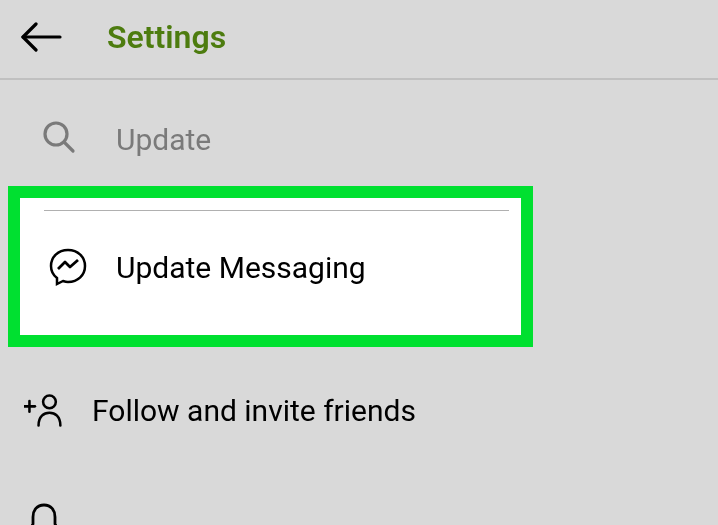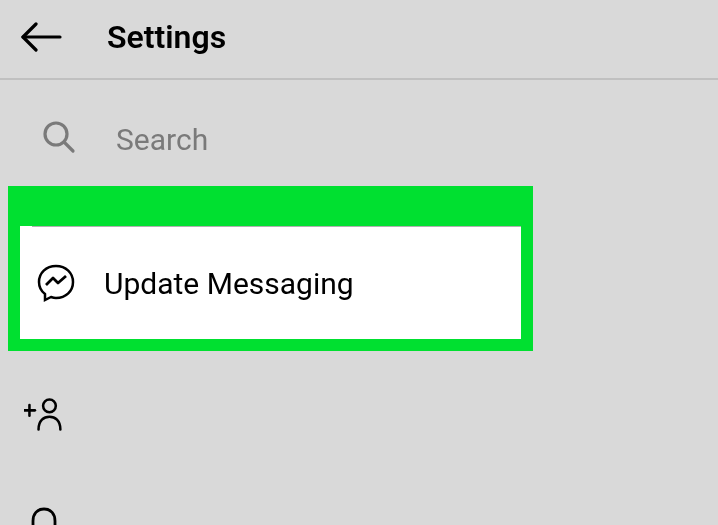--- a/index.html
+++ b/index.html
@@ -26,21 +26,21 @@
       justify-content: center;
       cursor: pointer;
     }
     .back-button svg {
       width: 42px;
       height: 30px;
     }
     .page-title {
       font-size: 32px;
       font-weight: 600;
-      color: #000000;
+      color: #4d7c0f;
     }
     .divider {
       height: 2px;
       background: #c0c0c0;
       width: 100%;
     }
     .search-row {
       display: flex;
       align-items: center;
       padding: 40px 20px 20px 42px;
@@ -55,22 +55,21 @@
       color: #7a7a7a;
       font-weight: 400;
     }
     .highlight-wrapper {
       background: #00e030;
       padding: 12px;
       margin: 8px 185px 8px 8px;
     }
     .highlight-inner {
       background: #ffffff;
-      padding: 0;
-      margin-top: 28px;
+      padding: 12px;
     }
     .inner-divider {
       height: 1px;
       background: #b0b0b0;
       margin: 0 0 0 12px;
     }
     .menu-item {
       display: flex;
       align-items: center;
       padding: 35px 20px 35px 22px;
@@ -111,21 +110,21 @@
 
 <div class="divider"></div>
 
 <div class="search-row">
   <div class="search-icon">
     <svg viewBox="0 0 34 34" fill="none" stroke="#7a7a7a" stroke-width="3.2">
       <circle cx="14" cy="14" r="11"></circle>
       <line x1="22" y1="22" x2="31" y2="31" stroke-linecap="round"></line>
     </svg>
   </div>
-  <div class="search-placeholder">Search</div>
+  <div class="search-placeholder">Update</div>
 </div>
 
 <div class="highlight-wrapper">
   <div class="highlight-inner">
     <div class="inner-divider"></div>
     <div class="menu-item highlighted">
       <div class="menu-icon">
         <svg viewBox="0 0 40 40" fill="none" stroke="#000" stroke-width="2.5">
           <path d="M20 3 C10 3 3 10 3 19 C3 24 5 28 9 31 L9 37 L15 34 C16.5 34.5 18 35 20 35 C30 35 37 28 37 19 C37 10 30 3 20 3 Z"></path>
           <path d="M10 22 L17 15 L22 20 L30 13" stroke-width="2.8" fill="none" stroke-linejoin="round"></path>
@@ -138,20 +137,21 @@
 
 <div class="menu-item">
   <div class="menu-icon">
     <svg viewBox="0 0 44 40" fill="none" stroke="#000" stroke-width="2.8" stroke-linecap="round">
       <line x1="6" y1="10" x2="6" y2="22"></line>
       <line x1="0" y1="16" x2="12" y2="16"></line>
       <circle cx="28" cy="11" r="7"></circle>
       <path d="M16 37 C16 27 22 23 28 23 C34 23 40 27 40 37"></path>
     </svg>
   </div>
+  <div class="menu-label">Follow and invite friends</div>
 </div>
 
 <div class="menu-item">
   <div class="menu-icon">
     <svg viewBox="0 0 40 40" fill="none" stroke="#000" stroke-width="2.8" stroke-linecap="round" stroke-linejoin="round">
       <path d="M20 5 C13 5 9 10 9 17 L9 24 L5 31 L35 31 L31 24 L31 17 C31 10 27 5 20 5 Z"></path>
       <path d="M15 31 C15 35 17 37 20 37 C23 37 25 35 25 31"></path>
     </svg>
   </div>
 </div>

